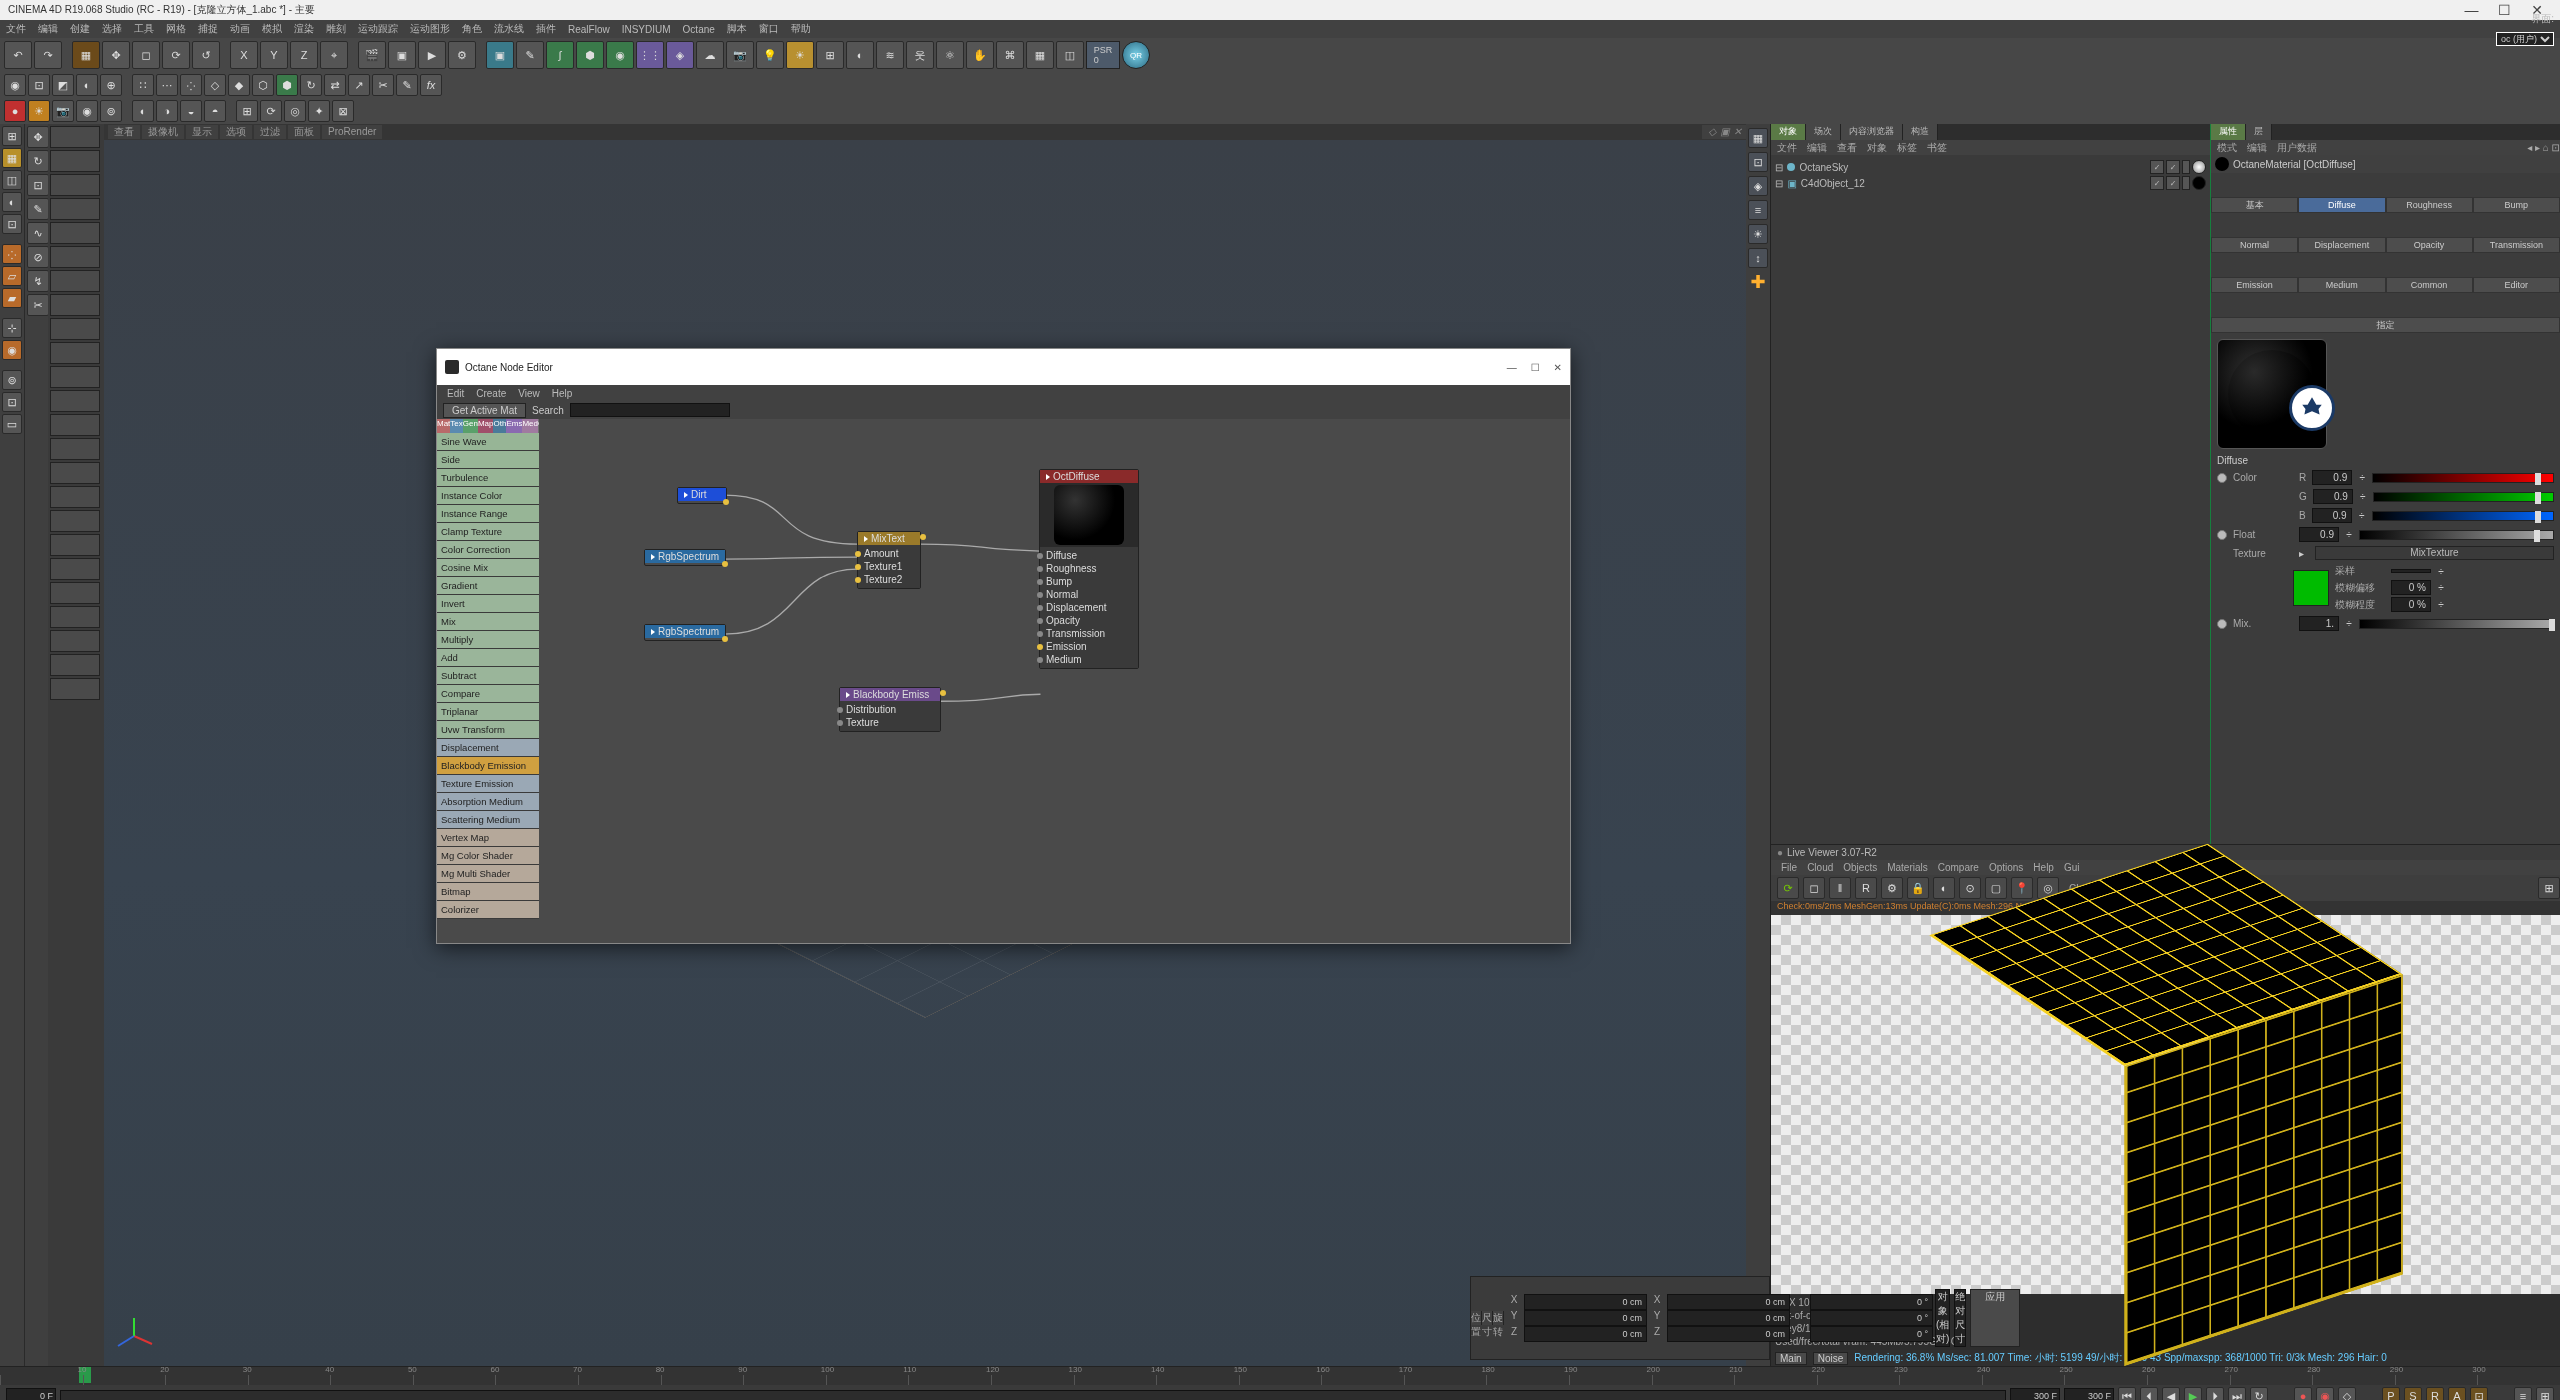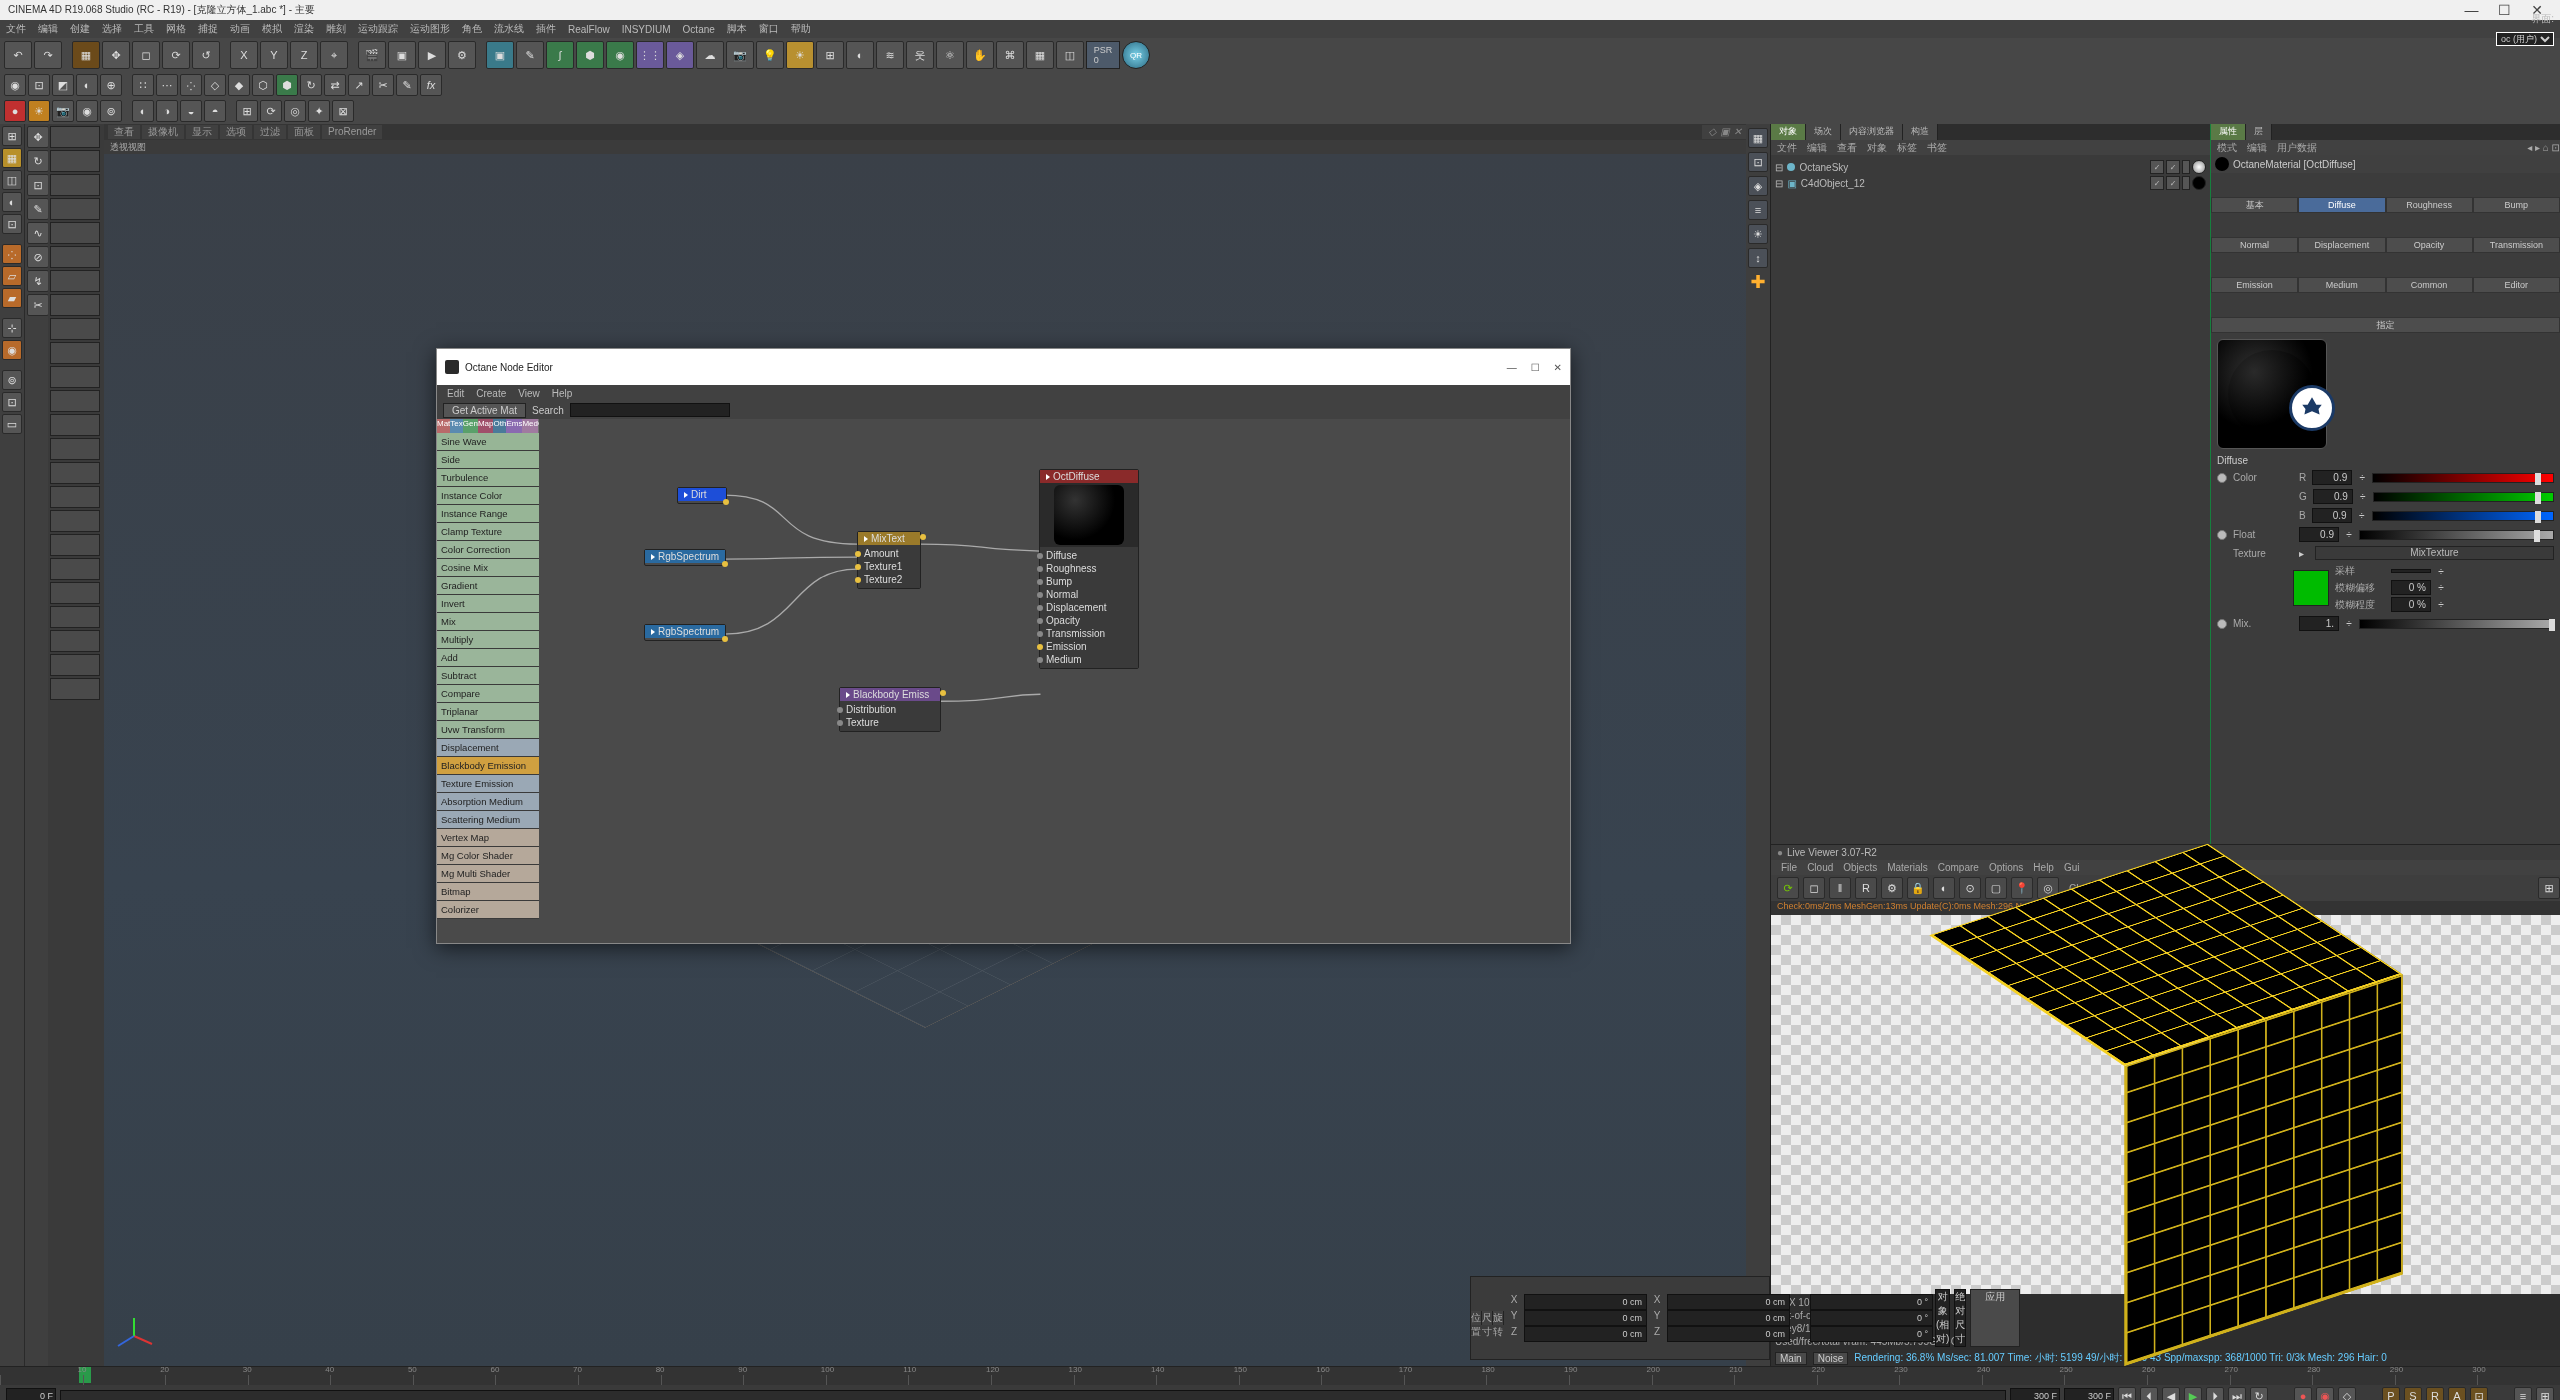--- a/index.html
+++ b/index.html
@@ -350,21 +350,20 @@
         <span>选项</span>
         <span>过滤</span>
         <span>面板</span>
         <span>ProRender</span>
         <span class="icons">
           <i>◇</i>
           <i>▣</i>
           <i>✕</i>
         </span>
     </div>
-    <div class="vp-sub">透视视图</div>
     <div class="vp-canvas">
       <div class="grid-floor"></div>
       <div class="black-sq"></div>
       <svg class="vp-axis">
           <line x1="20" y1="20" x2="38" y2="28" stroke="#d33" stroke-width="2"></line>
           <line x1="20" y1="20" x2="20" y2="2" stroke="#3d3" stroke-width="2"></line>
           <line x1="20" y1="20" x2="4" y2="30" stroke="#36d" stroke-width="2"></line>
         </svg>
       <div class="vp-status">网格间距: 100 cm</div>
     </div>

